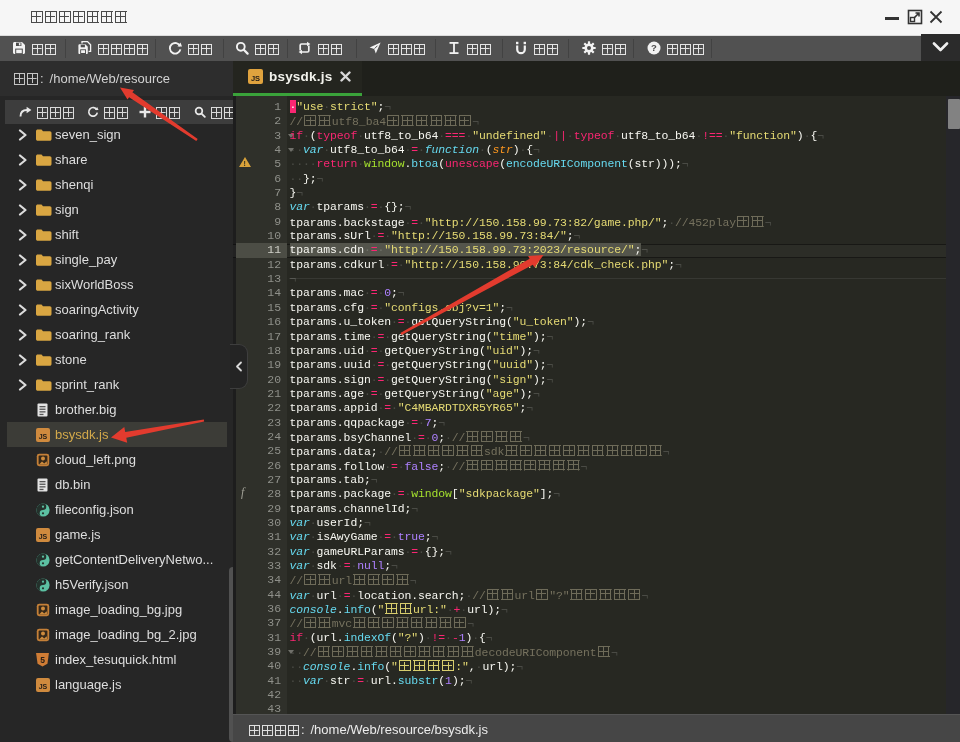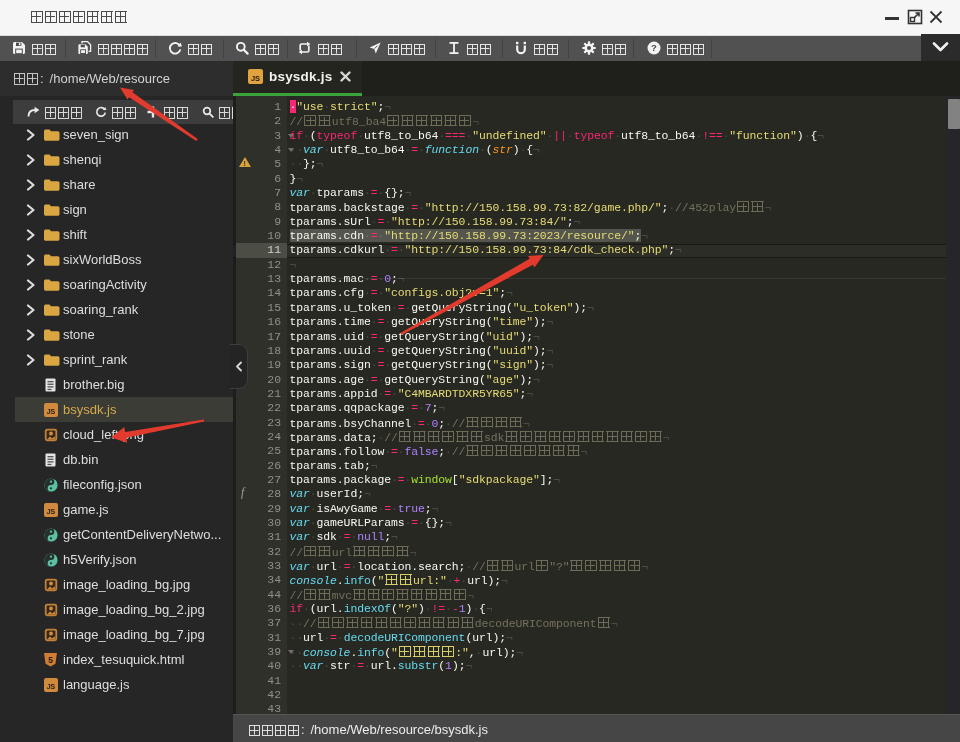--- a/index.html
+++ b/index.html
@@ -39,21 +39,21 @@
 #tabrow{position:absolute;left:233px;top:60.5px;width:727px;height:35.5px;background:#1f201b}
 #tab1{position:absolute;left:0;top:0;width:129px;height:35.5px;background:#24251f;border-bottom:3px solid #3aa33a;display:flex;align-items:center}
 #tab1 .jsi{margin-left:15px}
 #tab1 .nm{margin-left:6px;color:#f2f2ec;font-size:13.5px;font-weight:700;letter-spacing:.2px}
 #tab1 .x{margin-left:8px}
 .jsbox{display:inline-flex;align-items:flex-end;justify-content:center;width:14px;height:14px;border-radius:2px;background:#cf8a3e;color:#27201a;font-size:7px;font-weight:700;font-family:"Liberation Sans";line-height:1;padding-bottom:2px}
 #tab1 .jsbox{width:15px;height:15px;background:#e0a33e;font-size:7.5px}
 .h5box{display:inline-flex;align-items:center;justify-content:center;width:13px;height:14px;background:#cf7c35;color:#2a2017;font-size:8.5px;font-weight:700;clip-path:polygon(0 0,100% 0,88% 80%,50% 100%,12% 80%)}
 
 
-#sidebar{position:absolute;left:13px;top:96px;width:233px;height:646px;background:#262626;overflow:hidden}
+#sidebar{position:absolute;left:5px;top:96px;width:233px;height:646px;background:#262626;overflow:hidden}
 #stoolbar{position:absolute;left:0;top:4px;width:233px;height:24px;background:#3d3d3d}
 .sbtn{position:absolute;top:0;height:24px;display:flex;align-items:center;color:#e8e8e8}
 .sbtn span{margin-left:4px;display:flex;align-items:center}
 #tree{position:absolute;left:0;top:26px;width:233px}
 .trow{position:relative;height:25px;display:flex;align-items:center}
 .trow .tch{position:absolute;left:13px;top:6.5px}
 .trow .tic{position:absolute;left:30px;top:5.5px}
 .trow .tt{position:absolute;left:50px;top:5px;font-size:13px;color:#dedede;white-space:nowrap}
 .trow.file .tic{left:31px}
 .trow.sel{background:linear-gradient(#3c3c37,#3c3c37) 2px 0/220px 100% no-repeat}
@@ -322,48 +322,57 @@
           </svg>
           <span class="tt">seven_sign</span>
         </div>
 <div class="trow">
           <svg class="tch" width="9" height="12" viewBox="0 0 9 12">
             <polyline points="2,1.5 7.5,6 2,10.5" fill="none" stroke="#dcdcdc" stroke-width="2.2" stroke-linecap="round" stroke-linejoin="round"></polyline>
           </svg>
           <svg class="tic" width="17" height="14" viewBox="0 0 17 14">
             <path d="M1 3.2 C1 2.2 1.8 1.5 2.8 1.5 L6.5 1.5 L8 3.2 L14.8 3.2 C15.8 3.2 16.5 4 16.5 5 L16.5 11 C16.5 12 15.8 12.8 14.8 12.8 L2.8 12.8 C1.8 12.8 1 12 1 11 Z" fill="#d9a642"></path>
           </svg>
+          <span class="tt">share</span>
+        </div>
+<div class="trow">
+          <svg class="tch" width="9" height="12" viewBox="0 0 9 12">
+            <polyline points="2,1.5 7.5,6 2,10.5" fill="none" stroke="#dcdcdc" stroke-width="2.2" stroke-linecap="round" stroke-linejoin="round"></polyline>
+          </svg>
+          <svg class="tic" width="17" height="14" viewBox="0 0 17 14">
+            <path d="M1 3.2 C1 2.2 1.8 1.5 2.8 1.5 L6.5 1.5 L8 3.2 L14.8 3.2 C15.8 3.2 16.5 4 16.5 5 L16.5 11 C16.5 12 15.8 12.8 14.8 12.8 L2.8 12.8 C1.8 12.8 1 12 1 11 Z" fill="#d9a642"></path>
+          </svg>
           <span class="tt">shenqi</span>
         </div>
 <div class="trow">
           <svg class="tch" width="9" height="12" viewBox="0 0 9 12">
             <polyline points="2,1.5 7.5,6 2,10.5" fill="none" stroke="#dcdcdc" stroke-width="2.2" stroke-linecap="round" stroke-linejoin="round"></polyline>
           </svg>
           <svg class="tic" width="17" height="14" viewBox="0 0 17 14">
             <path d="M1 3.2 C1 2.2 1.8 1.5 2.8 1.5 L6.5 1.5 L8 3.2 L14.8 3.2 C15.8 3.2 16.5 4 16.5 5 L16.5 11 C16.5 12 15.8 12.8 14.8 12.8 L2.8 12.8 C1.8 12.8 1 12 1 11 Z" fill="#d9a642"></path>
           </svg>
-          <span class="tt">share</span>
-        </div>
-<div class="trow">
-          <svg class="tch" width="9" height="12" viewBox="0 0 9 12">
-            <polyline points="2,1.5 7.5,6 2,10.5" fill="none" stroke="#dcdcdc" stroke-width="2.2" stroke-linecap="round" stroke-linejoin="round"></polyline>
-          </svg>
-          <svg class="tic" width="17" height="14" viewBox="0 0 17 14">
-            <path d="M1 3.2 C1 2.2 1.8 1.5 2.8 1.5 L6.5 1.5 L8 3.2 L14.8 3.2 C15.8 3.2 16.5 4 16.5 5 L16.5 11 C16.5 12 15.8 12.8 14.8 12.8 L2.8 12.8 C1.8 12.8 1 12 1 11 Z" fill="#d9a642"></path>
-          </svg>
           <span class="tt">sign</span>
         </div>
 <div class="trow">
           <svg class="tch" width="9" height="12" viewBox="0 0 9 12">
             <polyline points="2,1.5 7.5,6 2,10.5" fill="none" stroke="#dcdcdc" stroke-width="2.2" stroke-linecap="round" stroke-linejoin="round"></polyline>
           </svg>
           <svg class="tic" width="17" height="14" viewBox="0 0 17 14">
             <path d="M1 3.2 C1 2.2 1.8 1.5 2.8 1.5 L6.5 1.5 L8 3.2 L14.8 3.2 C15.8 3.2 16.5 4 16.5 5 L16.5 11 C16.5 12 15.8 12.8 14.8 12.8 L2.8 12.8 C1.8 12.8 1 12 1 11 Z" fill="#d9a642"></path>
           </svg>
           <span class="tt">shift</span>
+        </div>
+<div class="trow">
+          <svg class="tch" width="9" height="12" viewBox="0 0 9 12">
+            <polyline points="2,1.5 7.5,6 2,10.5" fill="none" stroke="#dcdcdc" stroke-width="2.2" stroke-linecap="round" stroke-linejoin="round"></polyline>
+          </svg>
+          <svg class="tic" width="17" height="14" viewBox="0 0 17 14">
+            <path d="M1 3.2 C1 2.2 1.8 1.5 2.8 1.5 L6.5 1.5 L8 3.2 L14.8 3.2 C15.8 3.2 16.5 4 16.5 5 L16.5 11 C16.5 12 15.8 12.8 14.8 12.8 L2.8 12.8 C1.8 12.8 1 12 1 11 Z" fill="#d9a642"></path>
+          </svg>
+          <span class="tt">single_pay</span>
         </div>
 <div class="trow">
           <svg class="tch" width="9" height="12" viewBox="0 0 9 12">
             <polyline points="2,1.5 7.5,6 2,10.5" fill="none" stroke="#dcdcdc" stroke-width="2.2" stroke-linecap="round" stroke-linejoin="round"></polyline>
           </svg>
           <svg class="tic" width="17" height="14" viewBox="0 0 17 14">
             <path d="M1 3.2 C1 2.2 1.8 1.5 2.8 1.5 L6.5 1.5 L8 3.2 L14.8 3.2 C15.8 3.2 16.5 4 16.5 5 L16.5 11 C16.5 12 15.8 12.8 14.8 12.8 L2.8 12.8 C1.8 12.8 1 12 1 11 Z" fill="#d9a642"></path>
           </svg>
           <span class="tt">sixWorldBoss</span>
         </div>
@@ -477,29 +486,20 @@
           <span class="tt">image_loading_bg.jpg</span>
         </div>
 <div class="trow file">
           <svg class="tic" width="14" height="14" viewBox="0 0 14 14">
             <rect x="0.8" y="0.8" width="12.4" height="12.4" rx="2.4" fill="#c58038"></rect>
             <rect x="2.6" y="2.6" width="8.8" height="8.8" rx="1" fill="#35281a"></rect>
             <circle cx="7" cy="5.4" r="2" fill="#cf8c3e"></circle>
             <path d="M3 11.4 L6 8.6 L8.2 10.4 L10.8 8.2 L11 11.4 Z" fill="#cf8c3e"></path>
           </svg>
           <span class="tt">image_loading_bg_2.jpg</span>
-        </div>
-<div class="trow file">
-          <svg class="tic" width="14" height="14" viewBox="0 0 14 14">
-            <rect x="0.8" y="0.8" width="12.4" height="12.4" rx="2.4" fill="#c58038"></rect>
-            <rect x="2.6" y="2.6" width="8.8" height="8.8" rx="1" fill="#35281a"></rect>
-            <circle cx="7" cy="5.4" r="2" fill="#cf8c3e"></circle>
-            <path d="M3 11.4 L6 8.6 L8.2 10.4 L10.8 8.2 L11 11.4 Z" fill="#cf8c3e"></path>
-          </svg>
-          <span class="tt">image_loading_bg_7.jpg</span>
         </div>
 <div class="trow file">
           <span class="tic h5box">5</span>
           <span class="tt">index_tesuquick.html</span>
         </div>
 <div class="trow file">
           <span class="tic jsbox">JS</span>
           <span class="tt">language.js</span>
         </div>
   </div>
@@ -558,20 +558,21 @@
 <div class="gl">40</div>
 <div class="gl">41</div>
 <div class="gl">42</div>
 <div class="gl">43</div>
   </div>
   <div id="code">
 <div class="cl "><b class="cur"><u class="cd">·</u></b><b class="st">"use<u>·</u>strict"</b>;<b class="eol">¬</b></div>
         <div class="cl "><b class="cm">//<i class="cjm"></i><i class="cjm"></i>utf8_ba4<i class="cjm"></i><i class="cjm"></i><i class="cjm"></i><i class="cjm"></i><i class="cjm"></i><i class="cjm"></i></b><b class="eol">¬</b></div>
         <div class="cl "><b class="pk">if</b><u>·</u>(<b class="pk">typeof</b><u>·</u>utf8_to_b64<u>·</u><b class="pk">===</b><u>·</u><b class="st">"undefined"</b><u>·</u><b class="pk">||</b><u>·</u><b class="pk">typeof</b><u>·</u>utf8_to_b64<u>·</u><b class="pk">!==</b><u>·</u><b class="st">"function"</b>)<u>·</u>{<b class="eol">¬</b></div>
         <div class="cl "><u>·</u><u>·</u><b class="ci">var</b><u>·</u>utf8_to_b64<u>·</u><b class="pk">=</b><u>·</u><b class="ci">function</b><u>·</u>(<b class="oi">str</b>)<u>·</u>{<b class="eol">¬</b></div>
+        <div class="cl "><u>·</u><u>·</u><u>·</u><u>·</u><b class="pk">return</b><u>·</u><b class="gr">window</b>.<b class="cy">btoa</b>(<b class="pk">unescape</b>(<b class="cy">encodeURIComponent</b>(str)));<b class="eol">¬</b></div>
         <div class="cl "><u>·</u><u>·</u>};<b class="eol">¬</b></div>
         <div class="cl ">}<b class="eol">¬</b></div>
         <div class="cl "><b class="ci">var</b><u>·</u>tparams<u>·</u><b class="pk">=</b><u>·</u>{};<b class="eol">¬</b></div>
         <div class="cl ">tparams.backstage<u>·</u><b class="pk">=</b><u>·</u><b class="st">"http://150.158.99.73:82/game.php/"</b>;<u>·</u><b class="cm">//452play<i class="cjm"></i><i class="cjm"></i></b><b class="eol">¬</b></div>
         <div class="cl ">tparams.sUrl<u>·</u><b class="pk">=</b><u>·</u><b class="st">"http://150.158.99.73:84/"</b>;<b class="eol">¬</b></div>
         <div class="cl act"><span class="sel">tparams.cdn<u>·</u><b class="pk">=</b><u>·</u><b class="st">"http://150.158.99.73:2023/resource/"</b>;</span><b class="eol">¬</b></div>
         <div class="cl ">tparams.cdkurl<u>·</u><b class="pk">=</b><u>·</u><b class="st">"http://150.158.99.73:84/cdk_check.php"</b>;<b class="eol">¬</b></div>
         <div class="cl "><b class="eol">¬</b></div>
         <div class="cl ">tparams.mac<u>·</u><b class="pk">=</b><u>·</u><b class="pu">0</b>;<b class="eol">¬</b></div>
         <div class="cl ">tparams.cfg<u>·</u><b class="pk">=</b><u>·</u><b class="st">"configs.obj?v=1"</b>;<b class="eol">¬</b></div>
@@ -581,31 +582,31 @@
         <div class="cl ">tparams.uuid<u>·</u><b class="pk">=</b><u>·</u>getQueryString(<b class="st">"uuid"</b>);<b class="eol">¬</b></div>
         <div class="cl ">tparams.sign<u>·</u><b class="pk">=</b><u>·</u>getQueryString(<b class="st">"sign"</b>);<b class="eol">¬</b></div>
         <div class="cl ">tparams.age<u>·</u><b class="pk">=</b><u>·</u>getQueryString(<b class="st">"age"</b>);<b class="eol">¬</b></div>
         <div class="cl ">tparams.appid<u>·</u><b class="pk">=</b><u>·</u><b class="st">"C4MBARDTDXR5YR65"</b>;<b class="eol">¬</b></div>
         <div class="cl ">tparams.qqpackage<u>·</u><b class="pk">=</b><u>·</u><b class="pu">7</b>;<b class="eol">¬</b></div>
         <div class="cl ">tparams.bsyChannel<u>·</u><b class="pk">=</b><u>·</u><b class="pu">0</b>;<u>·</u><b class="cm">//<i class="cjm"></i><i class="cjm"></i><i class="cjm"></i><i class="cjm"></i></b><b class="eol">¬</b></div>
         <div class="cl ">tparams.data;<u>·</u><b class="cm">//<i class="cjm"></i><i class="cjm"></i><i class="cjm"></i><i class="cjm"></i><i class="cjm"></i><i class="cjm"></i>sdk<i class="cjm"></i><i class="cjm"></i><i class="cjm"></i><i class="cjm"></i><i class="cjm"></i><i class="cjm"></i><i class="cjm"></i><i class="cjm"></i><i class="cjm"></i><i class="cjm"></i><i class="cjm"></i></b><b class="eol">¬</b></div>
         <div class="cl ">tparams.follow<u>·</u><b class="pk">=</b><u>·</u><b class="pu">false</b>;<u>·</u><b class="cm">//<i class="cjm"></i><i class="cjm"></i><i class="cjm"></i><i class="cjm"></i><i class="cjm"></i><i class="cjm"></i><i class="cjm"></i><i class="cjm"></i></b><b class="eol">¬</b></div>
         <div class="cl ">tparams.tab;<b class="eol">¬</b></div>
         <div class="cl ">tparams.package<u>·</u><b class="pk">=</b><u>·</u><b class="gr">window</b>[<b class="st">"sdkpackage"</b>];<b class="eol">¬</b></div>
+        <div class="cl ">tparams.channelId;<b class="eol">¬</b></div>
         <div class="cl "><b class="ci">var</b><u>·</u>userId;<b class="eol">¬</b></div>
         <div class="cl "><b class="ci">var</b><u>·</u>isAwyGame<u>·</u><b class="pk">=</b><u>·</u><b class="pu">true</b>;<b class="eol">¬</b></div>
         <div class="cl "><b class="ci">var</b><u>·</u>gameURLParams<u>·</u><b class="pk">=</b><u>·</u>{};<b class="eol">¬</b></div>
         <div class="cl "><b class="ci">var</b><u>·</u>sdk<u>·</u><b class="pk">=</b><u>·</u><b class="pu">null</b>;<b class="eol">¬</b></div>
         <div class="cl "><b class="cm">//<i class="cjm"></i><i class="cjm"></i>url<i class="cjm"></i><i class="cjm"></i><i class="cjm"></i><i class="cjm"></i></b><b class="eol">¬</b></div>
         <div class="cl "><b class="ci">var</b><u>·</u>url<u>·</u><b class="pk">=</b><u>·</u>location.search;<u>·</u><b class="cm">//<i class="cjm"></i><i class="cjm"></i>url<i class="cjm"></i>"?"<i class="cjm"></i><i class="cjm"></i><i class="cjm"></i><i class="cjm"></i><i class="cjm"></i></b><b class="eol">¬</b></div>
         <div class="cl "><b class="ci">console</b>.<b class="cy">info</b>(<b class="st">"<i class="cjm"></i><i class="cjm"></i>url:"</b><u>·</u><b class="pk">+</b><u>·</u>url);<b class="eol">¬</b></div>
         <div class="cl "><b class="cm">//<i class="cjm"></i><i class="cjm"></i>mvc<i class="cjm"></i><i class="cjm"></i><i class="cjm"></i><i class="cjm"></i><i class="cjm"></i><i class="cjm"></i><i class="cjm"></i><i class="cjm"></i></b><b class="eol">¬</b></div>
         <div class="cl "><b class="pk">if</b><u>·</u>(url.<b class="cy">indexOf</b>(<b class="st">"?"</b>)<u>·</u><b class="pk">!=</b><u>·</u><b class="pk">-</b><b class="pu">1</b>)<u>·</u>{<b class="eol">¬</b></div>
         <div class="cl "><u>··</u><b class="cm">//<i class="cjm"></i><i class="cjm"></i><i class="cjm"></i><i class="cjm"></i><i class="cjm"></i><i class="cjm"></i><i class="cjm"></i><i class="cjm"></i><i class="cjm"></i><i class="cjm"></i><i class="cjm"></i>decodeURIComponent<i class="cjm"></i></b><b class="eol">¬</b></div>
-        <div class="cl "><u>·</u><u>·</u>url<u>·</u><b class="pk">=</b><u>·</u><b class="cy">decodeURIComponent</b>(url);<b class="eol">¬</b></div>
         <div class="cl "><u>··</u><b class="ci">console</b>.<b class="cy">info</b>(<b class="st">"<i class="cjm"></i><i class="cjm"></i><i class="cjm"></i><i class="cjm"></i>:"</b>,<u>·</u>url);<b class="eol">¬</b></div>
         <div class="cl "><u>·</u><u>·</u><b class="ci">var</b><u>·</u>str<u>·</u><b class="pk">=</b><u>·</u>url.<b class="cy">substr</b>(<b class="pu">1</b>);<b class="eol">¬</b></div>
   </div>
   <div id="warn5"></div>
   <div id="info28">f</div>
   <div id="escroll"></div>
   <div id="ethumb"></div>
 </div>
 
 <div id="status">

